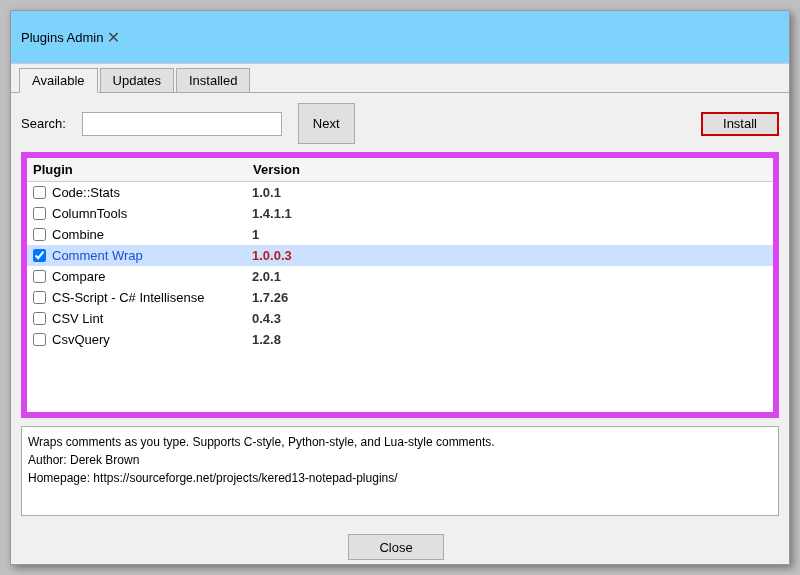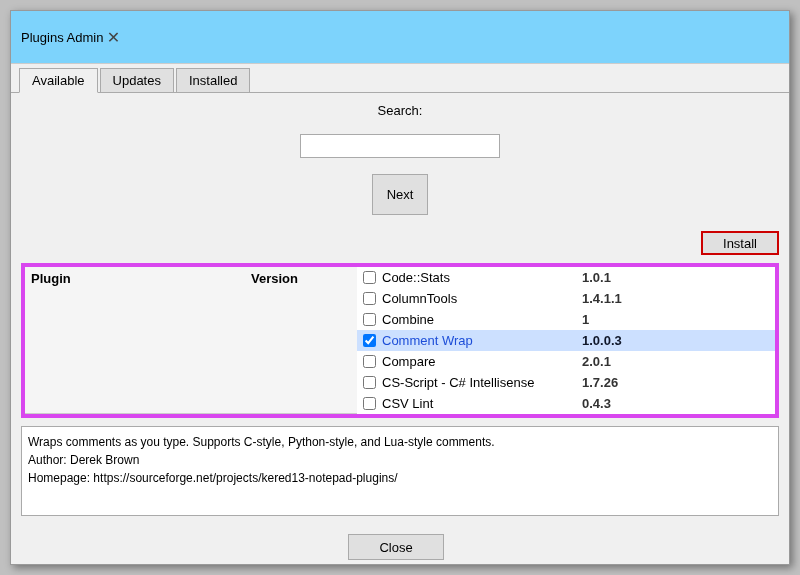--- a/index.html
+++ b/index.html
@@ -72,21 +72,20 @@
       display: flex;
       flex-direction: column;
       padding: 10px;
       gap: 8px;
       overflow: hidden;
     }
     .search-row {
       display: flex;
       align-items: center;
       gap: 16px;
-      flex-direction: column;
     }
     .search-label {
       font-size: 13px;
     }
     .search-input {
       width: 200px;
       height: 24px;
       border: 1px solid #aaa;
       padding: 2px 4px;
       font-size: 13px;
@@ -103,25 +102,26 @@
     .install-btn {
       height: 24px;
       padding: 0 20px;
       background: #e0e0e0;
       border: 2px solid #cc0000;
       cursor: pointer;
       font-size: 13px;
       margin-left: auto;
     }
     .plugin-list-container {
-      border: 4px solid #d946ef;
+      border: 6px solid #d946ef;
       background: #fff;
       overflow: hidden;
       flex: 1;
       display: flex;
+      flex-direction: column;
     }
     .plugin-list-header {
       display: flex;
       padding: 4px 6px;
       border-bottom: 1px solid #ccc;
       background: #f5f5f5;
       font-weight: bold;
     }
     .col-plugin { width: 220px; }
     .col-version { width: 100px; }
@@ -138,21 +138,21 @@
     .plugin-row.selected {
       background: #cce0ff;
     }
     .plugin-row input[type="checkbox"] {
       margin-right: 6px;
       cursor: pointer;
     }
     .plugin-name { width: 200px; }
     .plugin-version { width: 100px; color: #333; font-weight: bold; }
     .selected .plugin-name { color: #1d4ed8; }
-    .selected .plugin-version { color: #0f172a; }
+    .selected .plugin-version { color: #b91c1c; }
     .description-box {
       border: 1px solid #aaa;
       background: #fff;
       padding: 6px;
       height: 90px;
       overflow-y: auto;
       font-size: 12px;
       line-height: 1.5;
       position: relative;
     }

